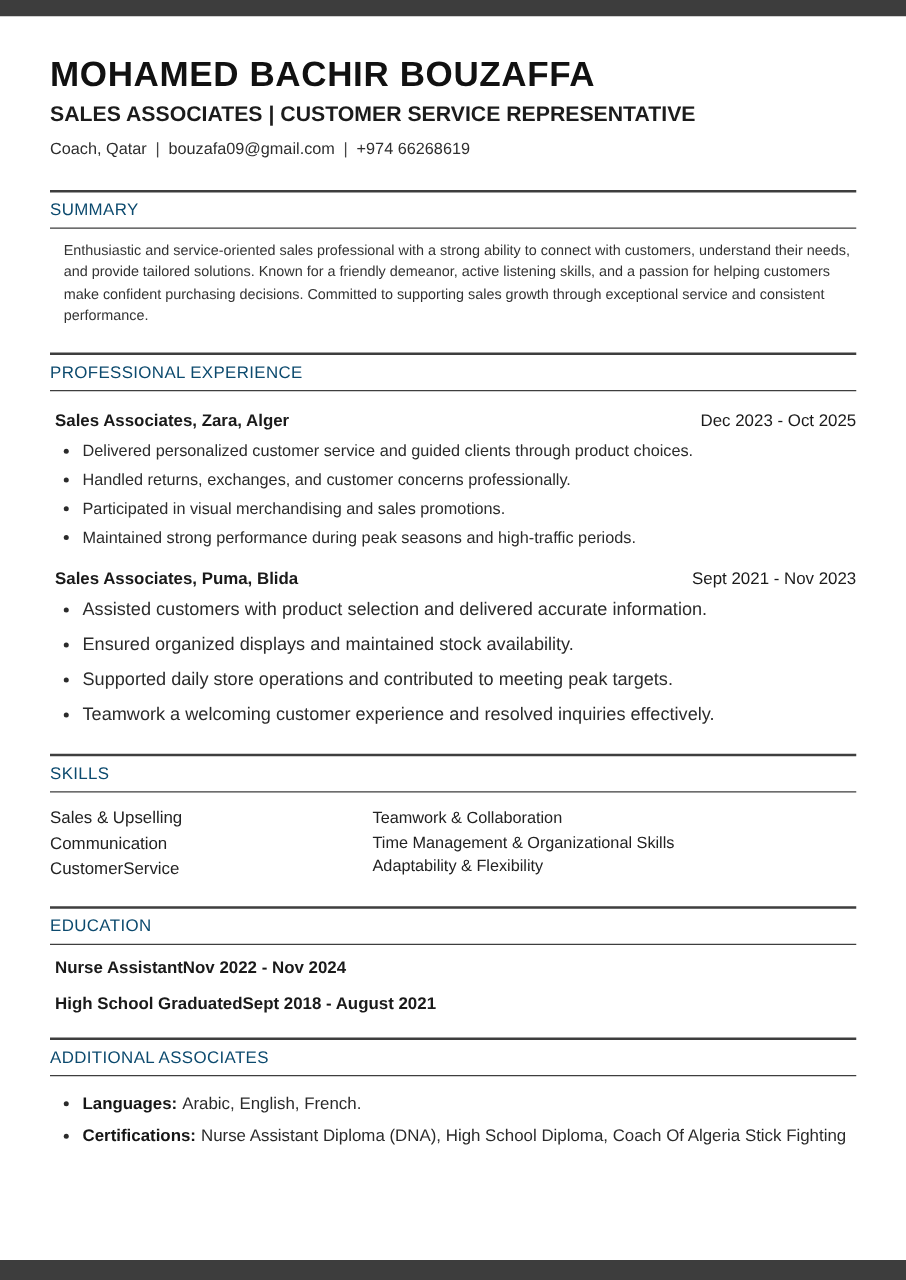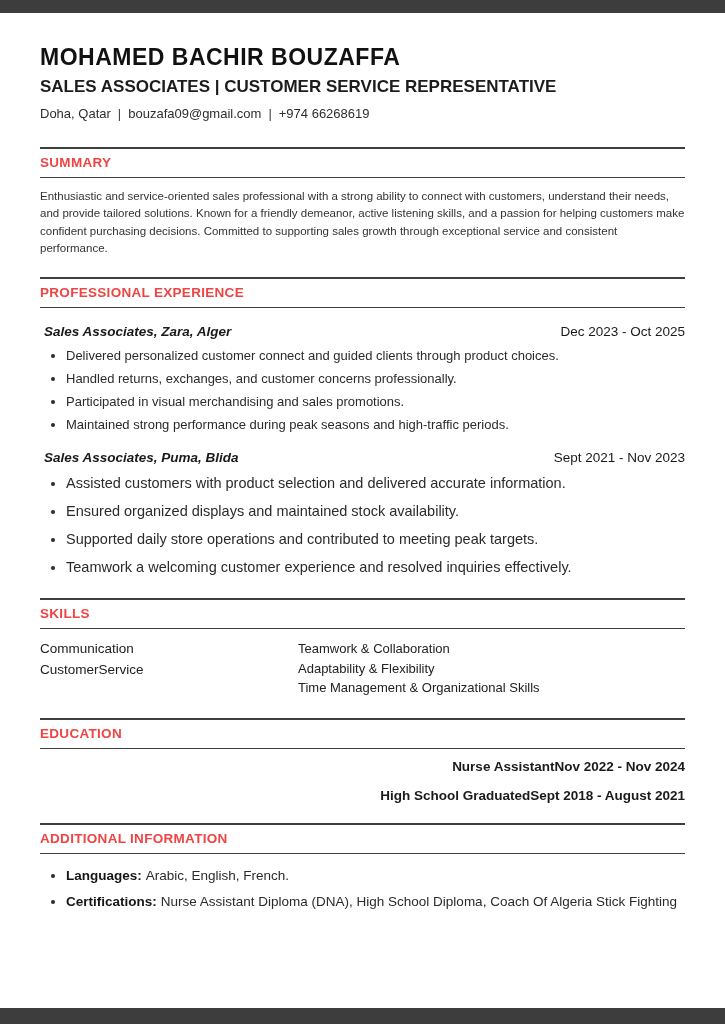--- a/index.html
+++ b/index.html
@@ -6,90 +6,90 @@
   .page{
     width:725px;height:1024px;background:#ffffff;position:relative;
     font-family:"Liberation Sans","DejaVu Sans",sans-serif;color:#222;
     overflow:hidden;margin:0 auto;box-sizing:border-box;
   }
   .bar{position:absolute;left:0;right:0;height:13px;background:#3d3d3d;}
   .bar.top{top:0;}
   .bar.bottom{bottom:0;height:16px;}
   .content{padding:30px 40px 0 40px;}
 
-  h1{font-size:23px;font-weight:bold;letter-spacing:.5px;color:#111;margin:14px 0 6px 0;}
+  h1{font-size:28px;font-weight:bold;letter-spacing:.5px;color:#111;margin:14px 0 6px 0;}
   h2{font-size:17px;font-weight:bold;color:#1c1c1c;margin:0 0 9px 0;}
   .contact{font-size:13px;color:#2e2e2e;margin:0 0 26px 0;}
   .contact .sep{margin:0 7px;color:#444;}
 
   .sec-heading{
-    font-size:13.5px;font-weight:bold;color:#ef4444;letter-spacing:.3px;
+    font-size:13.5px;font-weight:normal;color:#0c4a6e;letter-spacing:.3px;
     border-top:2.5px solid #3e3e3e;border-bottom:1.5px solid #3e3e3e;
     padding:6px 0 7px 0;margin:16px 0 10px 0;
   }
   section{margin-bottom:20px;}
 
-  .summary-text{font-size:11.5px;line-height:1.5;color:#333;margin:4px 0 0 0;}
+  .summary-text{font-size:11.5px;line-height:1.5;color:#333;margin:4px 0 0 11px;}
 
   .job{margin:4px 0 10px 0;}
   .job-head{display:flex;justify-content:space-between;align-items:baseline;padding:6px 0 2px 4px;}
-  .job-title{font-size:13.5px;font-weight:bold;color:#1a1a1a;font-style:italic;}
+  .job-title{font-size:13.5px;font-weight:bold;color:#1a1a1a;}
   .job-dates{font-size:13.5px;font-weight:normal;color:#1a1a1a;white-space:nowrap;}
   ul.bullets{margin:6px 0 0 0;padding-left:26px;}
   ul.bullets li{margin-bottom:4px;color:#2b2b2b;}
   ul.bullets.size-s li{font-size:13px;line-height:1.45;}
   ul.bullets.size-m li{font-size:14.5px;line-height:1.5;margin-bottom:6px;}
 
   .skills-cols{display:flex;margin-top:10px;}
   .skills-col{list-style:none;margin:0;padding:0;}
   .skills-col.left{width:258px;}
   .skills-col.left li{font-size:13.5px;line-height:1.5;color:#222;}
   .skills-col.right li{font-size:13px;line-height:1.5;color:#222;}
 
   .edu-item{margin:8px 0 14px 0;}
-  .edu-head{display:flex;justify-content:flex-end;align-items:baseline;padding-left:4px;}
+  .edu-head{display:flex;justify-content:flex-start;align-items:baseline;padding-left:4px;}
   .edu-title{font-size:13.5px;font-weight:bold;color:#1a1a1a;}
   .edu-dates{font-size:13.5px;font-weight:bold;color:#1a1a1a;white-space:nowrap;}
   .edu-sub{font-size:13px;color:#2b2b2b;margin-top:5px;padding-left:2px;}
 
   ul.addl{margin:12px 0 0 0;padding-left:26px;}
   ul.addl li{font-size:13.5px;line-height:1.5;color:#2b2b2b;margin-bottom:6px;}
   ul.addl .lbl{font-weight:bold;color:#161616;margin-right:4px;}
 </style>
 </head>
 <body>
 
 <div class="page">
   <div class="bar top"></div>
 
   <div class="content">
 
     <header>
       <h1>MOHAMED BACHIR BOUZAFFA</h1>
       <h2>SALES ASSOCIATES | CUSTOMER SERVICE REPRESENTATIVE</h2>
       <div class="contact">
-        <span>Doha, Qatar</span><span class="sep">|</span><span>bouzafa09@gmail.com</span><span class="sep">|</span><span>+974 66268619</span>
+        <span>Coach, Qatar</span><span class="sep">|</span><span>bouzafa09@gmail.com</span><span class="sep">|</span><span>+974 66268619</span>
       </div>
     </header>
 
     <section>
       <div class="sec-heading">SUMMARY</div>
       <p class="summary-text">Enthusiastic and service-oriented sales professional with a strong ability to connect with customers, understand their needs, and provide tailored solutions. Known for a friendly demeanor, active listening skills, and a passion for helping customers make confident purchasing decisions. Committed to supporting sales growth through exceptional service and consistent performance.</p>
     </section>
 
     <section>
       <div class="sec-heading">PROFESSIONAL EXPERIENCE</div>
 
       <div class="job">
         <div class="job-head">
           <span class="job-title">Sales Associates, Zara, Alger</span>
           <span class="job-dates">Dec 2023 - Oct 2025</span>
         </div>
         <ul class="bullets size-s">
-          <li>Delivered personalized customer connect and guided clients through product choices.</li>
+          <li>Delivered personalized customer service and guided clients through product choices.</li>
           <li>Handled returns, exchanges, and customer concerns professionally.</li>
           <li>Participated in visual merchandising and sales promotions.</li>
           <li>Maintained strong performance during peak seasons and high-traffic periods.</li>
         </ul>
       </div>
 
       <div class="job">
         <div class="job-head">
           <span class="job-title">Sales Associates, Puma, Blida</span>
           <span class="job-dates">Sept 2021 - Nov 2023</span>
@@ -100,27 +100,28 @@
           <li>Supported daily store operations and contributed to meeting peak targets.</li>
           <li>Teamwork a welcoming customer experience and resolved inquiries effectively.</li>
         </ul>
       </div>
     </section>
 
     <section>
       <div class="sec-heading">SKILLS</div>
       <div class="skills-cols">
         <ul class="skills-col left">
+          <li>Sales &amp; Upselling</li>
           <li>Communication</li>
           <li>CustomerService</li>
         </ul>
         <ul class="skills-col right">
           <li>Teamwork &amp; Collaboration</li>
+          <li>Time Management &amp; Organizational Skills</li>
           <li>Adaptability &amp; Flexibility</li>
-          <li>Time Management &amp; Organizational Skills</li>
         </ul>
       </div>
     </section>
 
     <section>
       <div class="sec-heading">EDUCATION</div>
 
       <div class="edu-item">
         <div class="edu-head">
           <span class="edu-title">Nurse Assistant</span>
@@ -130,21 +131,21 @@
 
       <div class="edu-item">
         <div class="edu-head">
           <span class="edu-title">High School Graduated</span>
           <span class="edu-dates">Sept 2018 - August 2021</span>
         </div>
       </div>
     </section>
 
     <section>
-      <div class="sec-heading">ADDITIONAL INFORMATION</div>
+      <div class="sec-heading">ADDITIONAL ASSOCIATES</div>
       <ul class="addl">
         <li>
           <span class="lbl">Languages:</span><span>Arabic, English, French.</span>
         </li>
         <li>
           <span class="lbl">Certifications:</span><span>Nurse Assistant Diploma (DNA), High School Diploma, Coach Of Algeria Stick Fighting</span>
         </li>
       </ul>
     </section>
 

